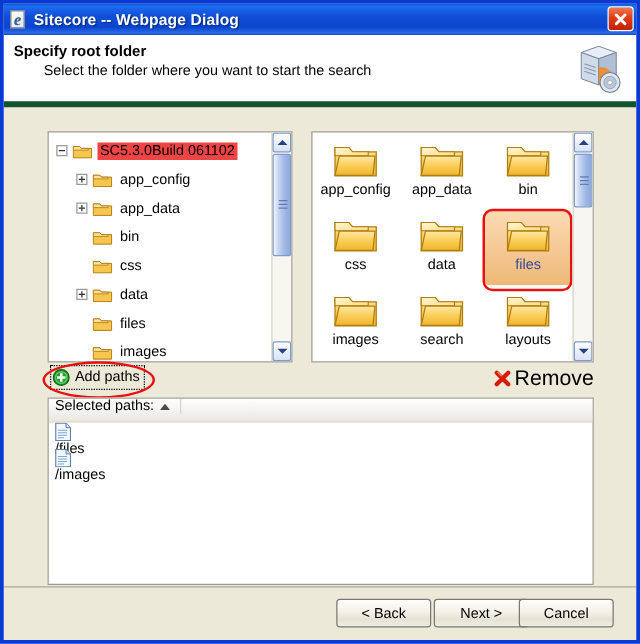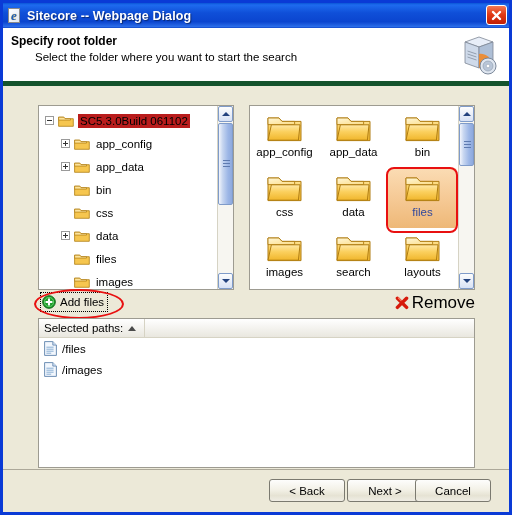--- a/index.html
+++ b/index.html
@@ -143,21 +143,21 @@
   .expander.none {
     border: none; background: transparent;
   }
   .expander.none::before, .expander.none::after { display: none; }
   .tfolder { width: 16px; height: 13px; margin-right: 4px; flex: 0 0 auto; }
   .tree-label {
     font-size: 11.5px; color: #000;
     padding: 1px 2px 1px 2px;
   }
   .tree-row.selected .tree-label {
-    background: #b91c1c;
+    background: #ef4444;
     color: #000;
   }
   
   .grid-inner {
     position: absolute; left: 0; top: 2px; right: 17px; bottom: 0;
     display: flex; flex-wrap: wrap; align-content: flex-start;
   }
   .grid-cell {
     width: 69px; height: 60px;
     display: flex; flex-direction: column;
@@ -263,43 +263,43 @@
     background: #ffffff;
     border: 1px solid #9d9b91;
     border-top: 1px solid #9d9b91;
     box-sizing: border-box;
     overflow: hidden;
   }
   .list-head {
     height: 18px;
     background: linear-gradient(to bottom, #ffffff 0%, #f4f3ef 50%, #e9e7df 100%);
     border-bottom: 1px solid #d6d3c4;
-    display: flex; align-items: stretch;
+    display: flex; align-items: stretch; flex-direction: column;
   }
   .list-head .col {
     display: flex; align-items: center;
     padding: 0 5px;
     border-right: 1px solid #d6d3c4;
     font-size: 11.5px; color: #000;
     cursor: pointer;
     white-space: nowrap;
   }
   .list-head .col.first { width: 95px; }
   .list-head .col .sortarrow {
     margin-left: 5px; width: 0; height: 0;
     border-left: 4px solid transparent;
     border-right: 4px solid transparent;
     border-bottom: 5px solid #4a4a4a;
   }
   .list-head .col.filler {
     flex: 1 1 auto; border-right: none;
   }
   .list-row {
-    height: 21px; display: flex; align-items: center;
-    padding-left: 5px; cursor: pointer;
+    height: 21px; display: flex; 
+    padding-left: 5px; cursor: pointer; flex-direction: column;
   }
   .doc-icon { width: 13px; height: 15px; margin-right: 5px; flex: 0 0 auto; }
   .list-row .lbl { font-size: 11.5px; color: #000; }
   
   .footer {
     position: absolute; left: 0; right: 0; bottom: 0;
     height: 43px;
     background: #ece9d8;
     border-top: 1px solid #aca899;
     box-sizing: border-box;
@@ -657,21 +657,21 @@
 
     <div class="toolbar">
       <div class="addpath">
         <span class="plus-icon">
           <svg width="14" height="14" viewBox="0 0 14 14" aria-hidden="true">
             <circle cx="7" cy="7" r="6.3" fill="#1f9b2a" stroke="#0c6615" stroke-width="1"></circle>
             <circle cx="7" cy="7" r="4.6" fill="none" stroke="#5fd06a" stroke-width="1"></circle>
             <path d="M7 3.6 V10.4 M3.6 7 H10.4" stroke="#ffffff" stroke-width="2.1" stroke-linecap="butt"></path>
           </svg>
         </span>
-        <span class="lbl">Add files</span>
+        <span class="lbl">Add paths</span>
       </div>
       <div class="annot-ellipse" style="left:-4px; top:-3px; width:86px; height:26px;"></div>
 
       <div class="remove">
         <span class="x-icon">
           <svg width="14" height="14" viewBox="0 0 14 14" aria-hidden="true">
             <path d="M2.4 2.2 L11.6 11.4 M11.6 2.2 L2.4 11.4" stroke="#d61a0b" stroke-width="3.4" stroke-linecap="round" fill="none"></path>
             <path d="M3.4 2.0 L6.0 4.6" stroke="#ff7a60" stroke-width="1.2" stroke-linecap="round"></path>
           </svg>
         </span>

